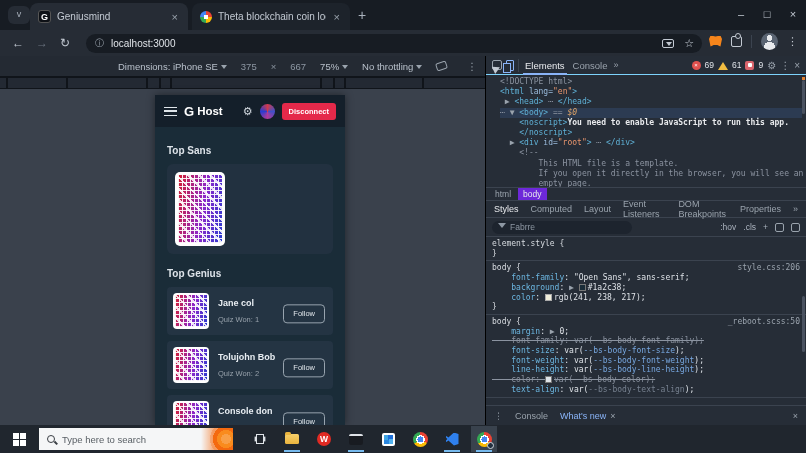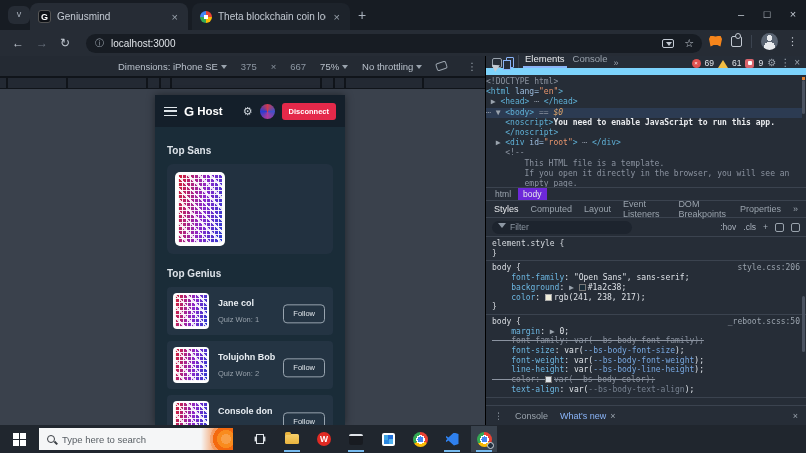--- a/index.html
+++ b/index.html
@@ -68,36 +68,36 @@
 .pool-row{display:flex;align-items:center;gap:3px;margin-top:12px;font-size:8.5px;color:#c6ced6}
 .coin{width:9px;height:9px;border-radius:50%;background:radial-gradient(circle at 35% 35%,#ffd36b,#ef9a1d);flex:none}
 .pool-amt{font-size:8.5px;color:#c6ced6;margin-top:3px}
 .participants{position:absolute;right:2px;top:42px;font-size:8px;color:#8d98a3}
 .genius-card{background:#243443;border-radius:4px;padding:6px;display:flex;align-items:center;gap:9px;margin-bottom:6px;position:relative}
 .g-name{font-size:9px;font-weight:700;color:#e8edf2}
 .g-won{font-size:7.5px;color:#97a1ab;margin-top:7px}
 .follow{position:absolute;right:8px;top:50%;transform:translateY(-35%);background:transparent;border:1px solid #97a3ae;border-radius:4px;color:#dfe5ea;font-size:7.5px;padding:4px 9px}
 
 .devtools{position:absolute;left:485px;top:56px;width:321px;height:369px;background:#262d37;border-left:1px solid #000;font-size:10px}
-.dt-toolbar{height:19px;border-bottom:7px solid #7dd3fc;display:flex;align-items:flex-end;gap:4px;padding:0 6px}
+.dt-toolbar{height:19px;border-bottom:1px solid #7dd3fc;display:flex;align-items:center;gap:4px;padding:0 6px}
 .insp{width:10px;height:10px;border:1px solid #9aa3ad;border-radius:2px;position:relative}
 .insp:after{content:"";position:absolute;right:-3px;bottom:-3px;width:0;height:0;border:4px solid transparent;border-left:7px solid #c3cad3;transform:rotate(-25deg)}
 .devmode{width:8px;height:11px;border:1.3px solid #8ab4f8;border-radius:1px;position:relative}
 .devmode:after{content:"";position:absolute;left:-4px;top:2px;width:6px;height:8px;background:#262d37;border:1.3px solid #8ab4f8}
 .vdiv{width:1px;height:13px;background:#3b434f}
 .dt-tab{font-size:9.5px;color:#9aa3ad;height:19px;line-height:19px;padding:0 2px}
 .dt-tab.active{color:#e8eaed;border-bottom:2px solid #8ab4f8}
 .chev2{color:#9aa3ad;font-size:9px}
 .dt-badges{margin-left:auto;display:flex;align-items:center;gap:4px;font-size:8.5px;color:#dfe3e8}
 .err-ic{width:9px;height:9px;border-radius:50%;background:#e0514f;color:#fff;font-size:6px;line-height:9px;text-align:center}
 .warn-ic{width:0;height:0;border:5px solid transparent;border-bottom:8px solid #f2bd42;margin-top:-4px}
 .iss-ic{width:9px;height:9px;border-radius:2px;background:#d9646c;position:relative}
 .iss-ic:after{content:"";position:absolute;left:2.5px;top:2.5px;width:4px;height:4px;background:#fff;border-radius:1px}
 .dt-gear,.dt-kebab,.dt-x{color:#9aa3ad;font-size:10px}
-.dt-elements{height:112px;overflow:hidden;padding:2px 4px 0 0;position:relative}
+.dt-elements{height:112px;overflow:hidden;padding:2px 4px 0 14px;position:relative}
 .cl{white-space:pre;font-family:"DejaVu Sans Mono",monospace;font-size:8px;line-height:10.2px}
 .cl.selected{background:#2c3b52}
 .tg{color:#5fb0d5}.at{color:#9bbbdc}.av{color:#e8956d}.cm{color:#8b93a0}
 .tx{color:#e8eaed;font-weight:700}.gut{color:#8b93a0}.arrow{color:#9aa3ad}
 .sel{color:#e0a569;font-style:italic}
 .pn{color:#6cb6e0}.vl{color:#dfe3e8}.vr{color:#77a7e0}.vr2{color:#76808f}
 .lk{float:right;color:#9aa3ad}
 .st{color:#8b93a0;text-decoration:line-through}
 .sel2{color:#d7dbe0}
 .sw{display:inline-block;width:7px;height:7px;border:1px solid #777;vertical-align:-1px;margin-right:2px}
@@ -326,21 +326,21 @@
     <span class="ptab">Layout</span>
     <span class="ptab">Event Listeners</span>
     <span class="ptab">DOM Breakpoints</span>
     <span class="ptab">Properties</span>
     <span class="chev2">»</span>
   </div>
 
   <div class="dt-filter">
     <span class="filterbox">
       <span class="funnel"></span>
-      <span>Filter</span>
+      <span>Fabrre</span>
     </span>
     <span class="f-right">
       <span>:hov</span>
       <span>.cls</span>
       <span>+</span>
       <span class="mini-ic"></span>
       <span class="mini-ic"></span>
     </span>
   </div>
 

